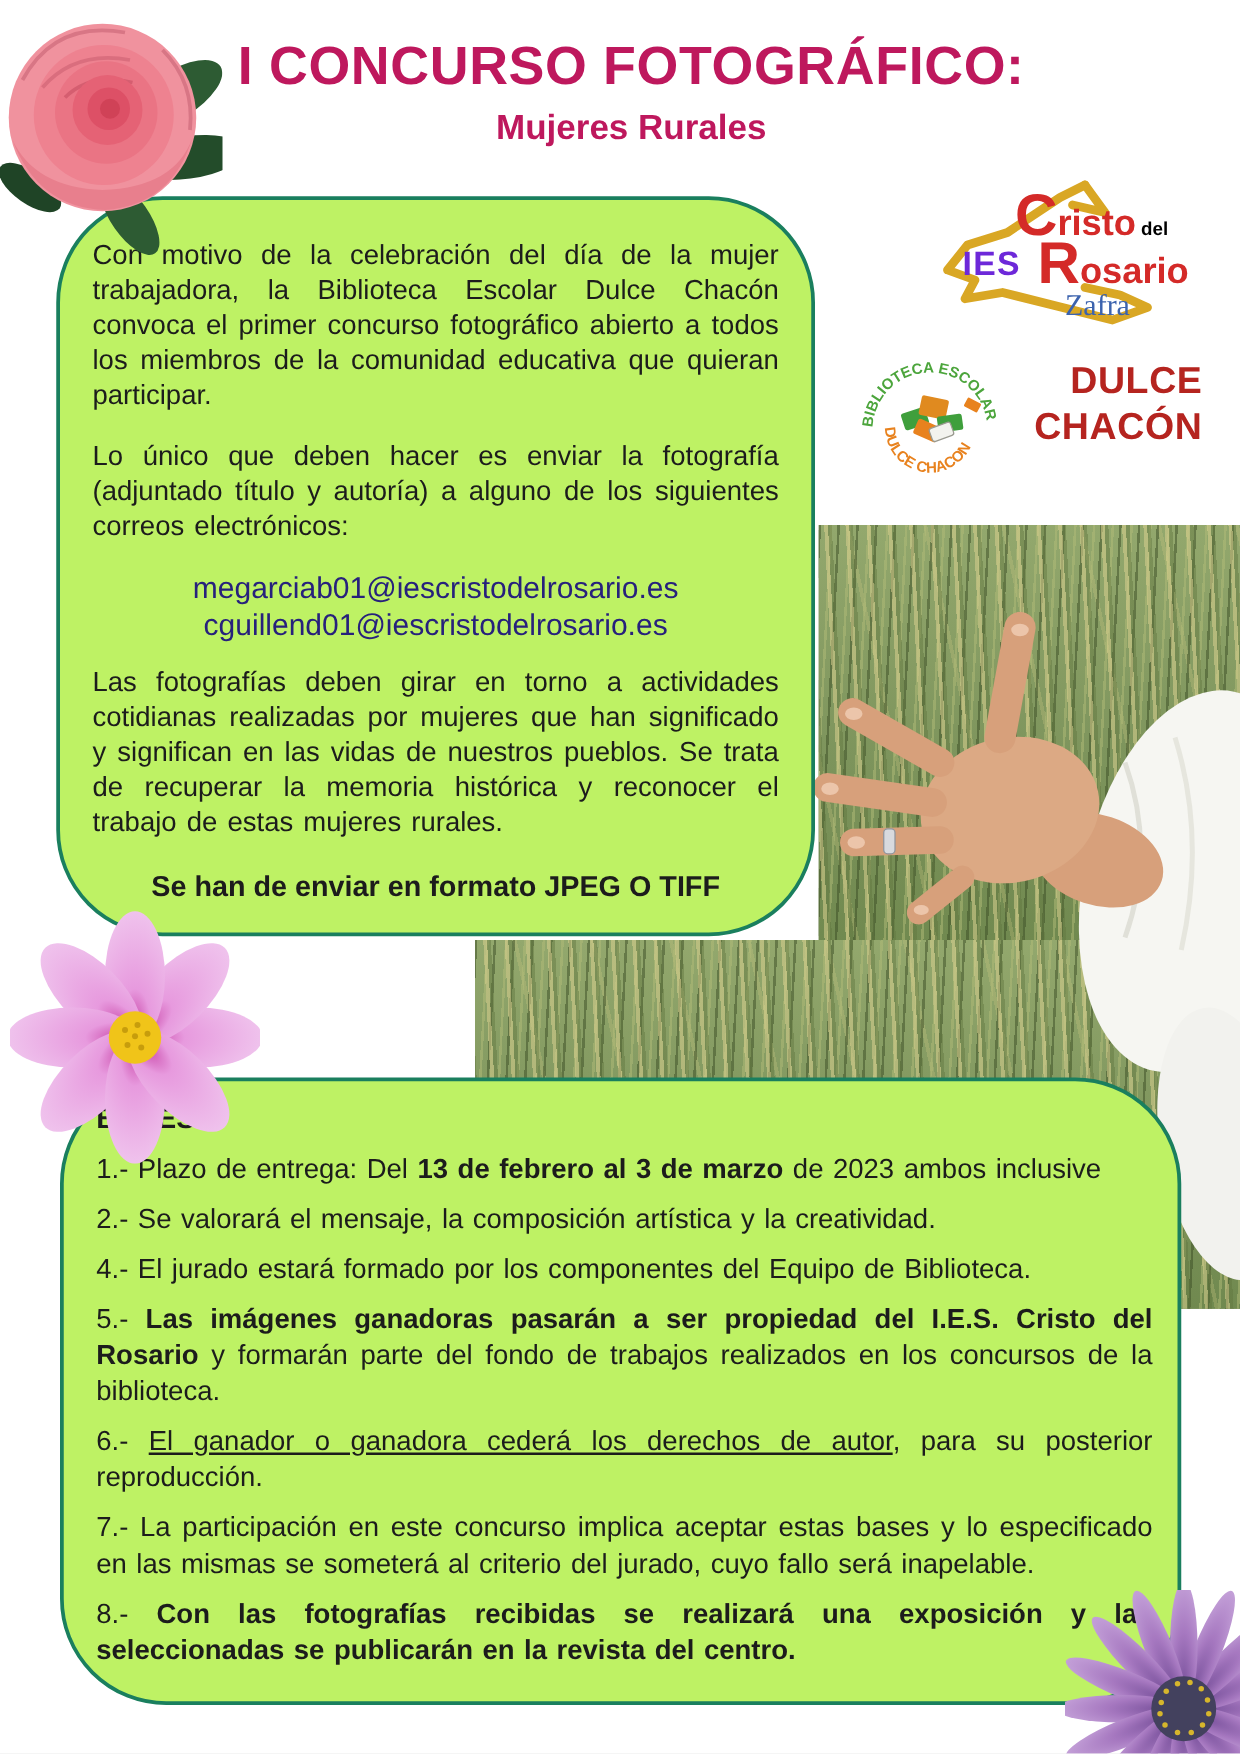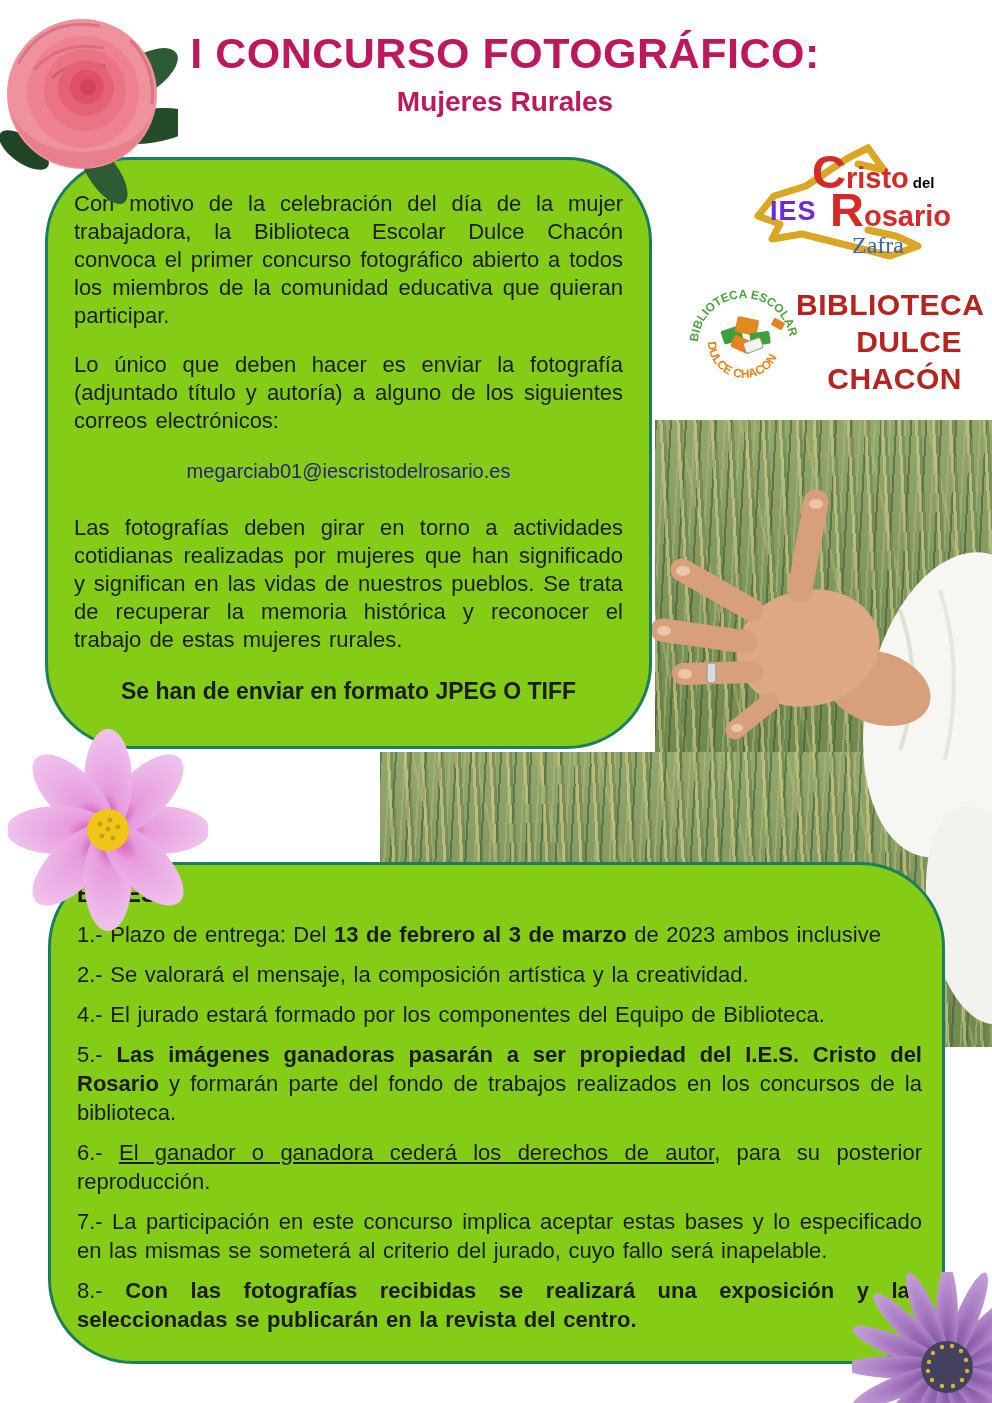--- a/index.html
+++ b/index.html
@@ -31,24 +31,24 @@
     background-image:
       repeating-linear-gradient(87deg, rgba(222,214,150,0) 0px, rgba(222,214,150,0) 5px, rgba(216,207,142,.55) 5px, rgba(216,207,142,.55) 8px, rgba(96,117,62,.45) 8px, rgba(96,117,62,.45) 11px, rgba(140,160,90,0) 11px, rgba(140,160,90,0) 17px),
       repeating-linear-gradient(93deg, rgba(58,76,36,.5) 0px, rgba(58,76,36,.5) 2px, rgba(58,76,36,0) 2px, rgba(58,76,36,0) 9px, rgba(178,188,120,.5) 9px, rgba(178,188,120,.5) 11px, rgba(178,188,120,0) 11px, rgba(178,188,120,0) 15px),
       repeating-linear-gradient(78deg, transparent 0px, transparent 30px, rgba(205,200,130,.28) 30px, rgba(205,200,130,.28) 33px, transparent 33px, transparent 61px),
       linear-gradient(180deg,#93a86d 0%,#7d945c 55%,#70894f 100%);
   }
   .photo-top{left:655px;top:420px;width:337px;height:338px;}
   .photo-bottom{left:380px;top:752px;width:612px;height:295px;}
   .hand-layer{position:absolute;left:380px;top:420px;width:612px;height:627px;z-index:1;}
   
-  .panel{position:absolute;background:#84cc16;border:3px solid #1a7f5e;z-index:2;box-sizing:border-box;}
+  .panel{position:absolute;background:#bef264;border:3px solid #1a7f5e;z-index:2;box-sizing:border-box;}
   .panel-intro{left:45px;top:157px;width:607px;height:592px;border-radius:85px;padding:30px 26px 0 26px;}
   .panel-intro p{margin:0 0 21px 0;font-size:22px;line-height:28px;text-align:justify;word-spacing:2px;}
-  .emails{text-align:center;font-size:20px;line-height:30px;margin:0 0 28px 0;}
+  .emails{text-align:center;font-size:24px;line-height:30px;margin:0 0 16px 0;}
   .emails div{cursor:pointer;}
   .format-note{text-align:center;font-size:23px;font-weight:bold;margin-top:24px;}
   .panel-bases{left:48px;top:862px;width:897px;height:502px;border-radius:85px;padding:10px 20px 0 26px;}
   .bases-header{text-align:left;font-size:23px;font-weight:bold;margin:6px 0 12px 0;}
   .bitem{font-size:22px;line-height:29px;margin-bottom:11px;text-align:justify;word-spacing:1.5px;}
   .b{font-weight:bold;}
   .u{text-decoration:underline;}
   
   .rose{position:absolute;left:0;top:0;z-index:4;}
   .cosmos{position:absolute;left:8px;top:726px;z-index:4;}
@@ -84,20 +84,21 @@
     <ellipse cx="357" cy="308" rx="6" ry="4" fill="#ecc5aa"></ellipse>
 
     <rect x="327" y="243" width="9" height="20" rx="3" fill="#d8dade" stroke="#8f949c" stroke-width="1"></rect>
   </svg>
 
   <div class="panel panel-intro">
     <p>Con motivo de la celebración del día de la mujer trabajadora,  la Biblioteca Escolar Dulce Chacón convoca el primer concurso fotográfico abierto a todos los miembros de la comunidad educativa  que quieran participar.</p>
     <p>Lo único que deben hacer es enviar la fotografía (adjuntado título y autoría) a alguno de los siguientes correos electrónicos:</p>
     <div class="emails" id="emails-block">
       <div style="color: rgb(39, 33, 124);">megarciab01@iescristodelrosario.es</div>
+      <div style="color: rgb(39, 33, 124);">cguillend01@iescristodelrosario.es</div>
     </div>
     <p>Las fotografías deben girar en torno a actividades cotidianas realizadas por mujeres que han significado y significan en las vidas de nuestros pueblos. Se trata de recuperar la memoria histórica y  reconocer el  trabajo de estas mujeres rurales.</p>
     <div class="format-note">Se han de enviar en formato JPEG O TIFF</div>
   </div>
 
   <div class="panel panel-bases">
     <div class="bases-header">BASES:</div>
     <div id="bases-items">
         <div class="bitem"><span class="">1.- Plazo de entrega: Del </span><span class="b">13 de febrero  al 3 de marzo</span><span class=""> de 2023 ambos inclusive</span></div>
         <div class="bitem"><span class="">2.- Se valorará el mensaje, la composición artística y la creatividad.</span></div>
@@ -147,21 +148,20 @@
       <rect x="34" y="48" width="20" height="14" rx="2" transform="rotate(-18 44 55)" fill="#3f9f3c"></rect>
       <rect x="48" y="38" width="22" height="16" rx="2" transform="rotate(12 59 46)" fill="#e08a1f"></rect>
       <rect x="62" y="52" width="20" height="13" rx="2" transform="rotate(-8 72 58)" fill="#3f9f3c"></rect>
       <rect x="44" y="58" width="20" height="13" rx="2" transform="rotate(24 54 64)" fill="#e8821e"></rect>
       <rect x="56" y="60" width="18" height="11" rx="2" transform="rotate(-20 65 65)" fill="#f3f3ee" stroke="#9a9a90" stroke-width="1"></rect>
       <rect x="84" y="40" width="12" height="8" rx="1" transform="rotate(28 90 44)" fill="#e8821e"></rect>
     </g>
   </svg>
 
   <div class="libtext" style="color:#b5241f;">
-    <div>BIBLIOTECA</div>
     <div>DULCE</div>
     <div>CHACÓN</div>
   </div>
 
   <svg class="rose" width="178" height="208" viewBox="0 0 178 208">
     <ellipse cx="140" cy="76" rx="43" ry="19" transform="rotate(-32 140 76)" fill="#2d5b33"></ellipse>
     <ellipse cx="150" cy="126" rx="46" ry="17" transform="rotate(-8 150 126)" fill="#234c2a"></ellipse>
     <ellipse cx="104" cy="174" rx="35" ry="15" transform="rotate(55 104 174)" fill="#2d5b33"></ellipse>
     <ellipse cx="24" cy="150" rx="29" ry="13" transform="rotate(35 24 150)" fill="#1f4426"></ellipse>
     <path d="M 140 76 L 108 96 M 150 126 L 112 116" stroke="#183a1e" stroke-width="2"></path>

